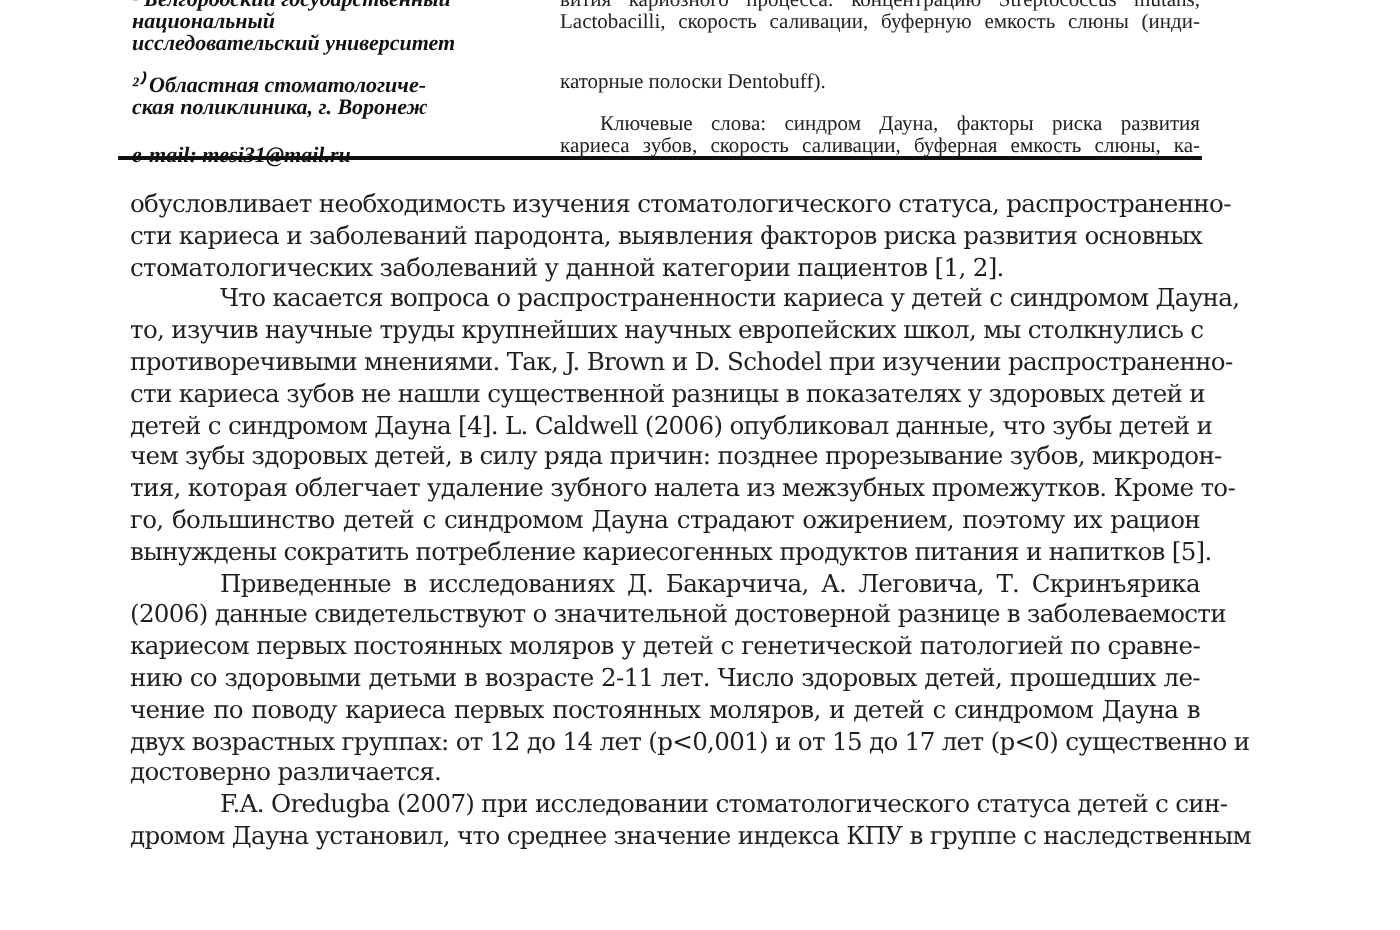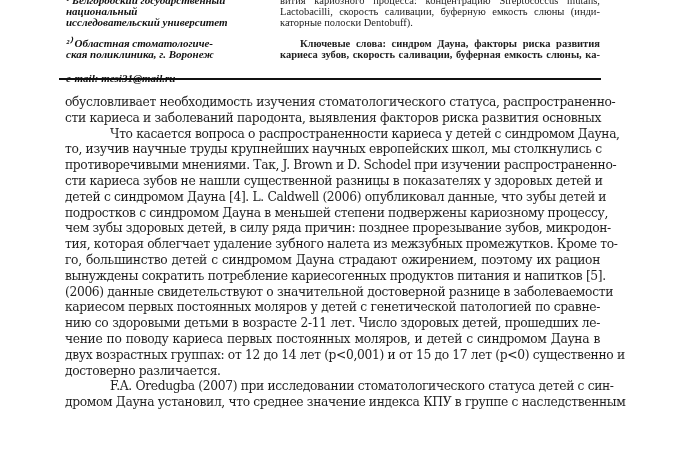--- a/index.html
+++ b/index.html
@@ -20,22 +20,22 @@
     .affil .line { display: block; white-space: nowrap; }
     .affil .gap { height: 10px; }
     .affil .email { margin-top: 13px; }
     .abstract {
       position: absolute; left: 280px; top: -5px; width: 320px;
       font-family: "Liberation Serif", serif;
       font-size: 10.5px; line-height: 11px; color: #222;
       text-align: justify;
     }
     .abstract .line { display: block; white-space: nowrap; text-align-last: justify; }
-    .abstract .line.last { text-align-last: left; }
-    .abstract .kw { margin-top: 10px; font-weight: bold; }
+    .abstract .line.last { text-align-last: left; margin-top: 19px; }
+    .abstract .kw { margin-top: 10px; }
     .abstract .indent { padding-left: 20px; }
     .rule {
       position: absolute; left: 59px; top: 78px; width: 542px; height: 2px;
       background: #111;
     }
     .body {
       position: absolute; left: 65px; top: 95px; width: 535px;
       font-family: "DejaVu Serif", serif;
       font-size: 12.3px; line-height: 15.8px; color: #1f1f1f;
       letter-spacing: -0.35px;
@@ -71,34 +71,35 @@
     </div>
   </div>
 </div>
 
 <div class="rule"></div>
 
 <div class="body">
   <div>
     <span class="line">обусловливает необходимость изучения стоматологического статуса, распространенно-</span>
     <span class="line">сти кариеса и заболеваний пародонта, выявления факторов риска развития основных</span>
+    <span class="line last">стоматологических заболеваний у данной категории пациентов [1, 2].</span>
   </div>
   <div>
     <span class="line indent">Что касается вопроса о распространенности кариеса у детей с синдромом Дауна,</span>
     <span class="line">то, изучив научные труды крупнейших научных европейских школ, мы столкнулись с</span>
     <span class="line">противоречивыми мнениями. Так, J. Brown и D. Schodel при изучении распространенно-</span>
     <span class="line">сти кариеса зубов не нашли существенной разницы в показателях у здоровых детей и</span>
     <span class="line">детей с синдромом Дауна [4]. L. Caldwell (2006) опубликовал данные, что зубы детей и</span>
-    <span class="line">подростков с синдромом Дауна в меньшей степени подвержены кариозному процессу,</span>
     <span class="line">чем зубы здоровых детей, в силу ряда причин: позднее прорезывание зубов, микродон-</span>
     <span class="line">тия, которая облегчает удаление зубного  налета из межзубных промежутков. Кроме то-</span>
     <span class="line">го, большинство детей с синдромом Дауна страдают ожирением, поэтому их рацион</span>
     <span class="line last">вынуждены сократить потребление кариесогенных продуктов питания и напитков [5].</span>
   </div>
   <div>
+    <span class="line indent">Приведенные в исследованиях Д. Бакарчича, А. Леговича, Т. Скринъярика</span>
     <span class="line">(2006) данные свидетельствуют о значительной достоверной разнице в заболеваемости</span>
     <span class="line">кариесом первых постоянных моляров у детей с генетической патологией по сравне-</span>
     <span class="line">нию со здоровыми детьми в возрасте 2-11 лет. Число здоровых детей, прошедших ле-</span>
     <span class="line">чение по поводу кариеса первых постоянных моляров, и детей с синдромом Дауна в</span>
     <span class="line">двух возрастных группах: от 12 до 14 лет (p&lt;0,001) и от 15 до 17 лет (p&lt;0) существенно и</span>
     <span class="line last">достоверно различается.</span>
   </div>
   <div>
     <span class="line indent">F.A. Oredugba (2007) при исследовании стоматологического статуса детей с син-</span>
     <span class="line">дромом Дауна установил, что среднее значение индекса КПУ в группе с наследственным</span>

